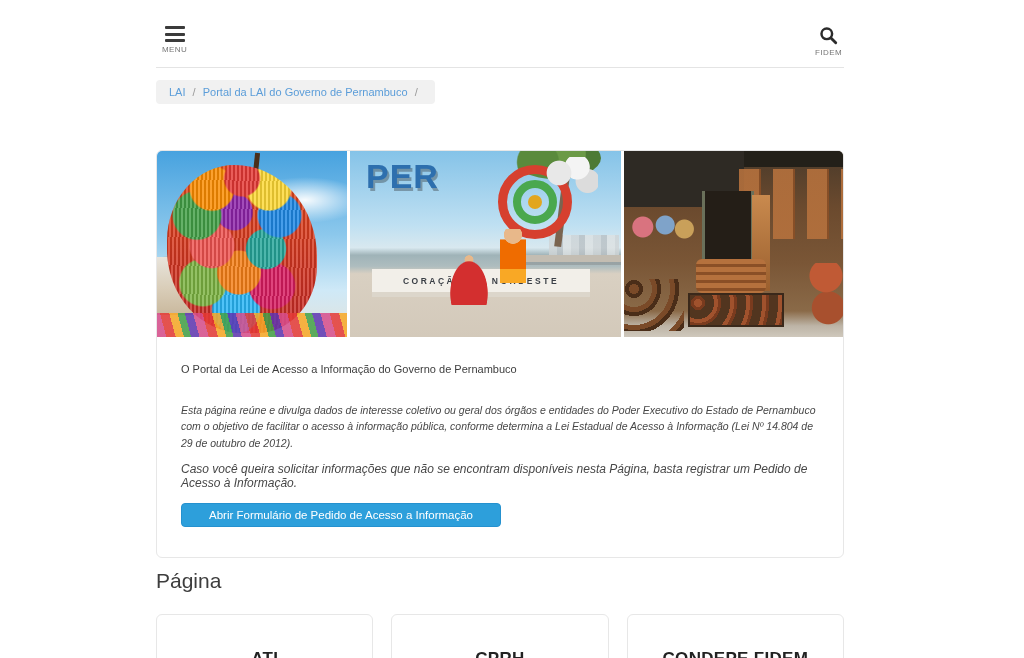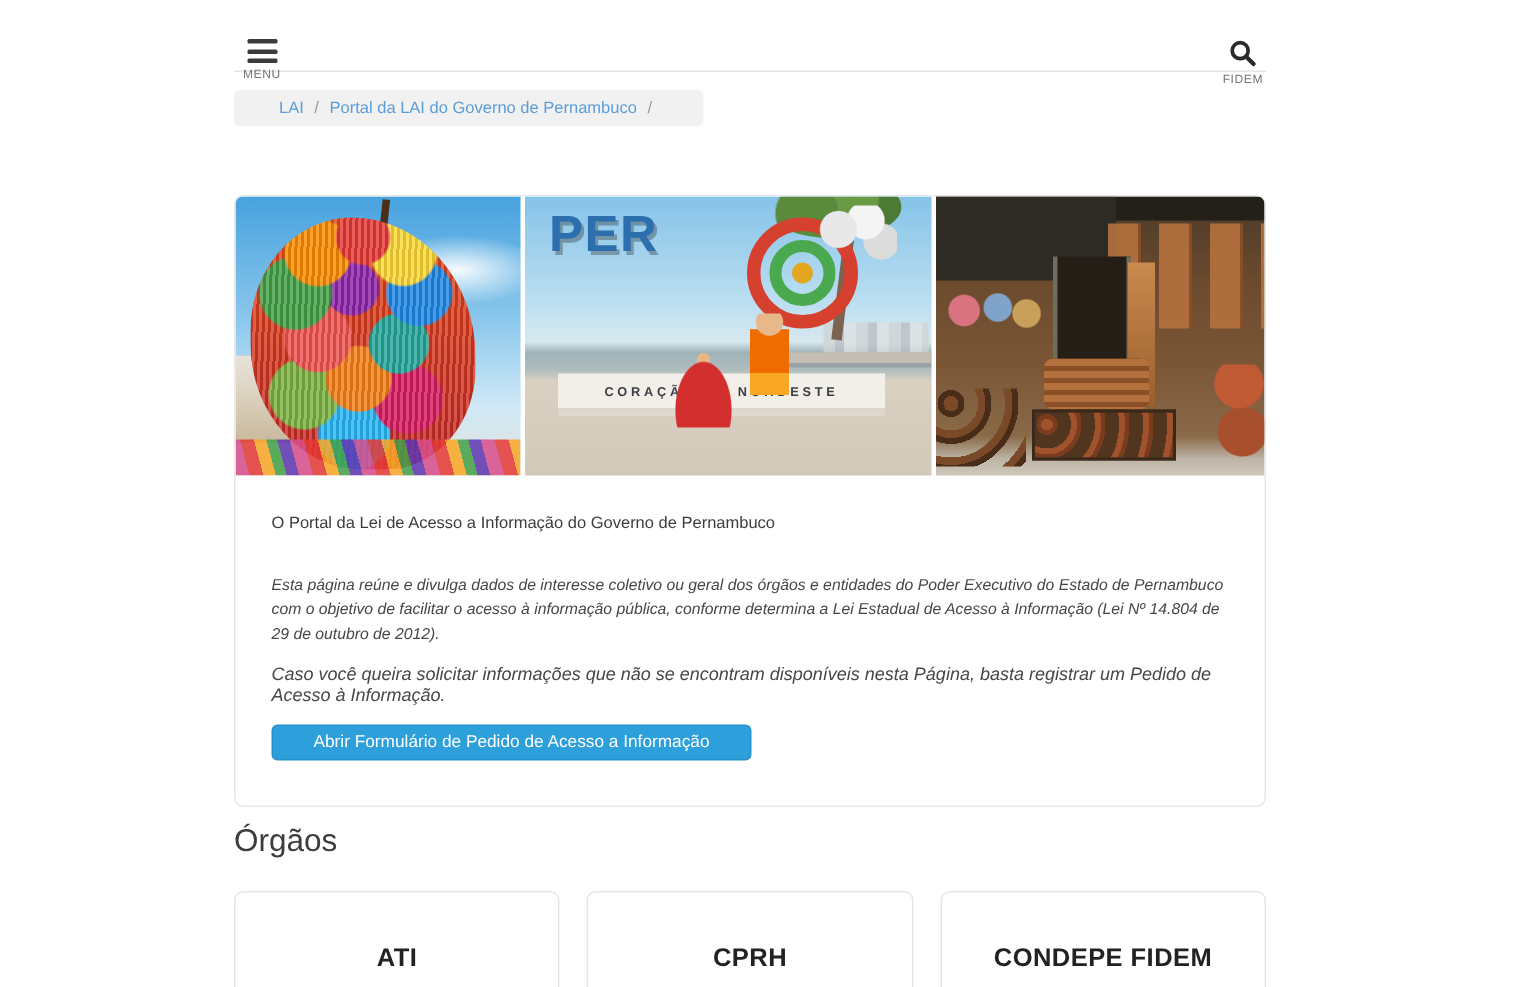--- a/index.html
+++ b/index.html
@@ -5,30 +5,30 @@
   * { margin:0; padding:0; box-sizing:border-box; }
   html,body { background:#ffffff; }
   body {
     width:1024px; height:658px; overflow:hidden; position:relative;
     font-family:"Liberation Sans", sans-serif; color:#3d3d3d;
   }
   .container { width:688px; margin-left:156px; }
 
   
   .topbar { display:flex; justify-content:space-between; align-items:flex-start;
-            padding:26px 2px 0 6px; height:48px; border-bottom:1px solid #e4e4e4; }
+            padding:26px 2px 0 6px; height:68px; border-bottom:1px solid #e4e4e4; }
   .iconbtn { display:flex; flex-direction:column; align-items:center; cursor:pointer; background:none; border:none; }
   .iconbtn .lbl { font-size:8px; color:#767676; letter-spacing:.4px; margin-top:3px; }
   .hamburger { width:20px; height:16px; display:flex; flex-direction:column; justify-content:space-between; }
   .hamburger span { display:block; height:3px; background:#3b3b3b; border-radius:1px; }
   .mag { width:19px; height:19px; }
 
   
   .crumbwrap { margin-top:12px; }
-  .crumb { display:inline-block; background:#f1f1f1; border-radius:4px; padding:6px 30px; font-size:11px; }
+  .crumb { display:inline-block; background:#f1f1f1; border-radius:4px; padding:6px 13px; font-size:11px; }
   .crumb a { color:#5b9dd9; text-decoration:none; }
   .crumb .sep { color:#9a9a9a; margin:0 4px; }
 
   
   .panel { margin-top:46px; border:1px solid #e7e7e7; border-radius:6px; background:#fff; overflow:hidden; }
   .hero { display:flex; gap:3px; height:186px; background:#fff; }
   .pane { position:relative; overflow:hidden; height:100%; }
   .pane > div { position:absolute; }
 
   
@@ -221,21 +221,21 @@
 
     <div class="panel-body">
       <h1>O Portal da Lei de Acesso a Informação do Governo de Pernambuco</h1>
       <p class="para1">Esta página reúne e divulga dados de interesse coletivo ou geral dos órgãos e entidades do Poder Executivo do Estado de Pernambuco com o objetivo de facilitar o acesso à informação pública, conforme determina a Lei Estadual de Acesso à Informação (Lei Nº 14.804 de 29 de outubro de 2012).</p>
       <p class="para2">Caso você queira solicitar informações que não se encontram disponíveis nesta Página, basta registrar um Pedido de Acesso à Informação.</p>
       <button class="btn-primary">Abrir Formulário de Pedido de Acesso a Informação</button>
     </div>
 
   </section>
 
-  <h2 class="orgaos-title">Órgãos</h2>
+  <h2 class="orgaos-title">Página</h2>
 
   <div class="cards">
 
     <div class="card">
       <h2>ATI</h2>
 
     </div>
 
     <div class="card">
       <h2>CPRH</h2>

